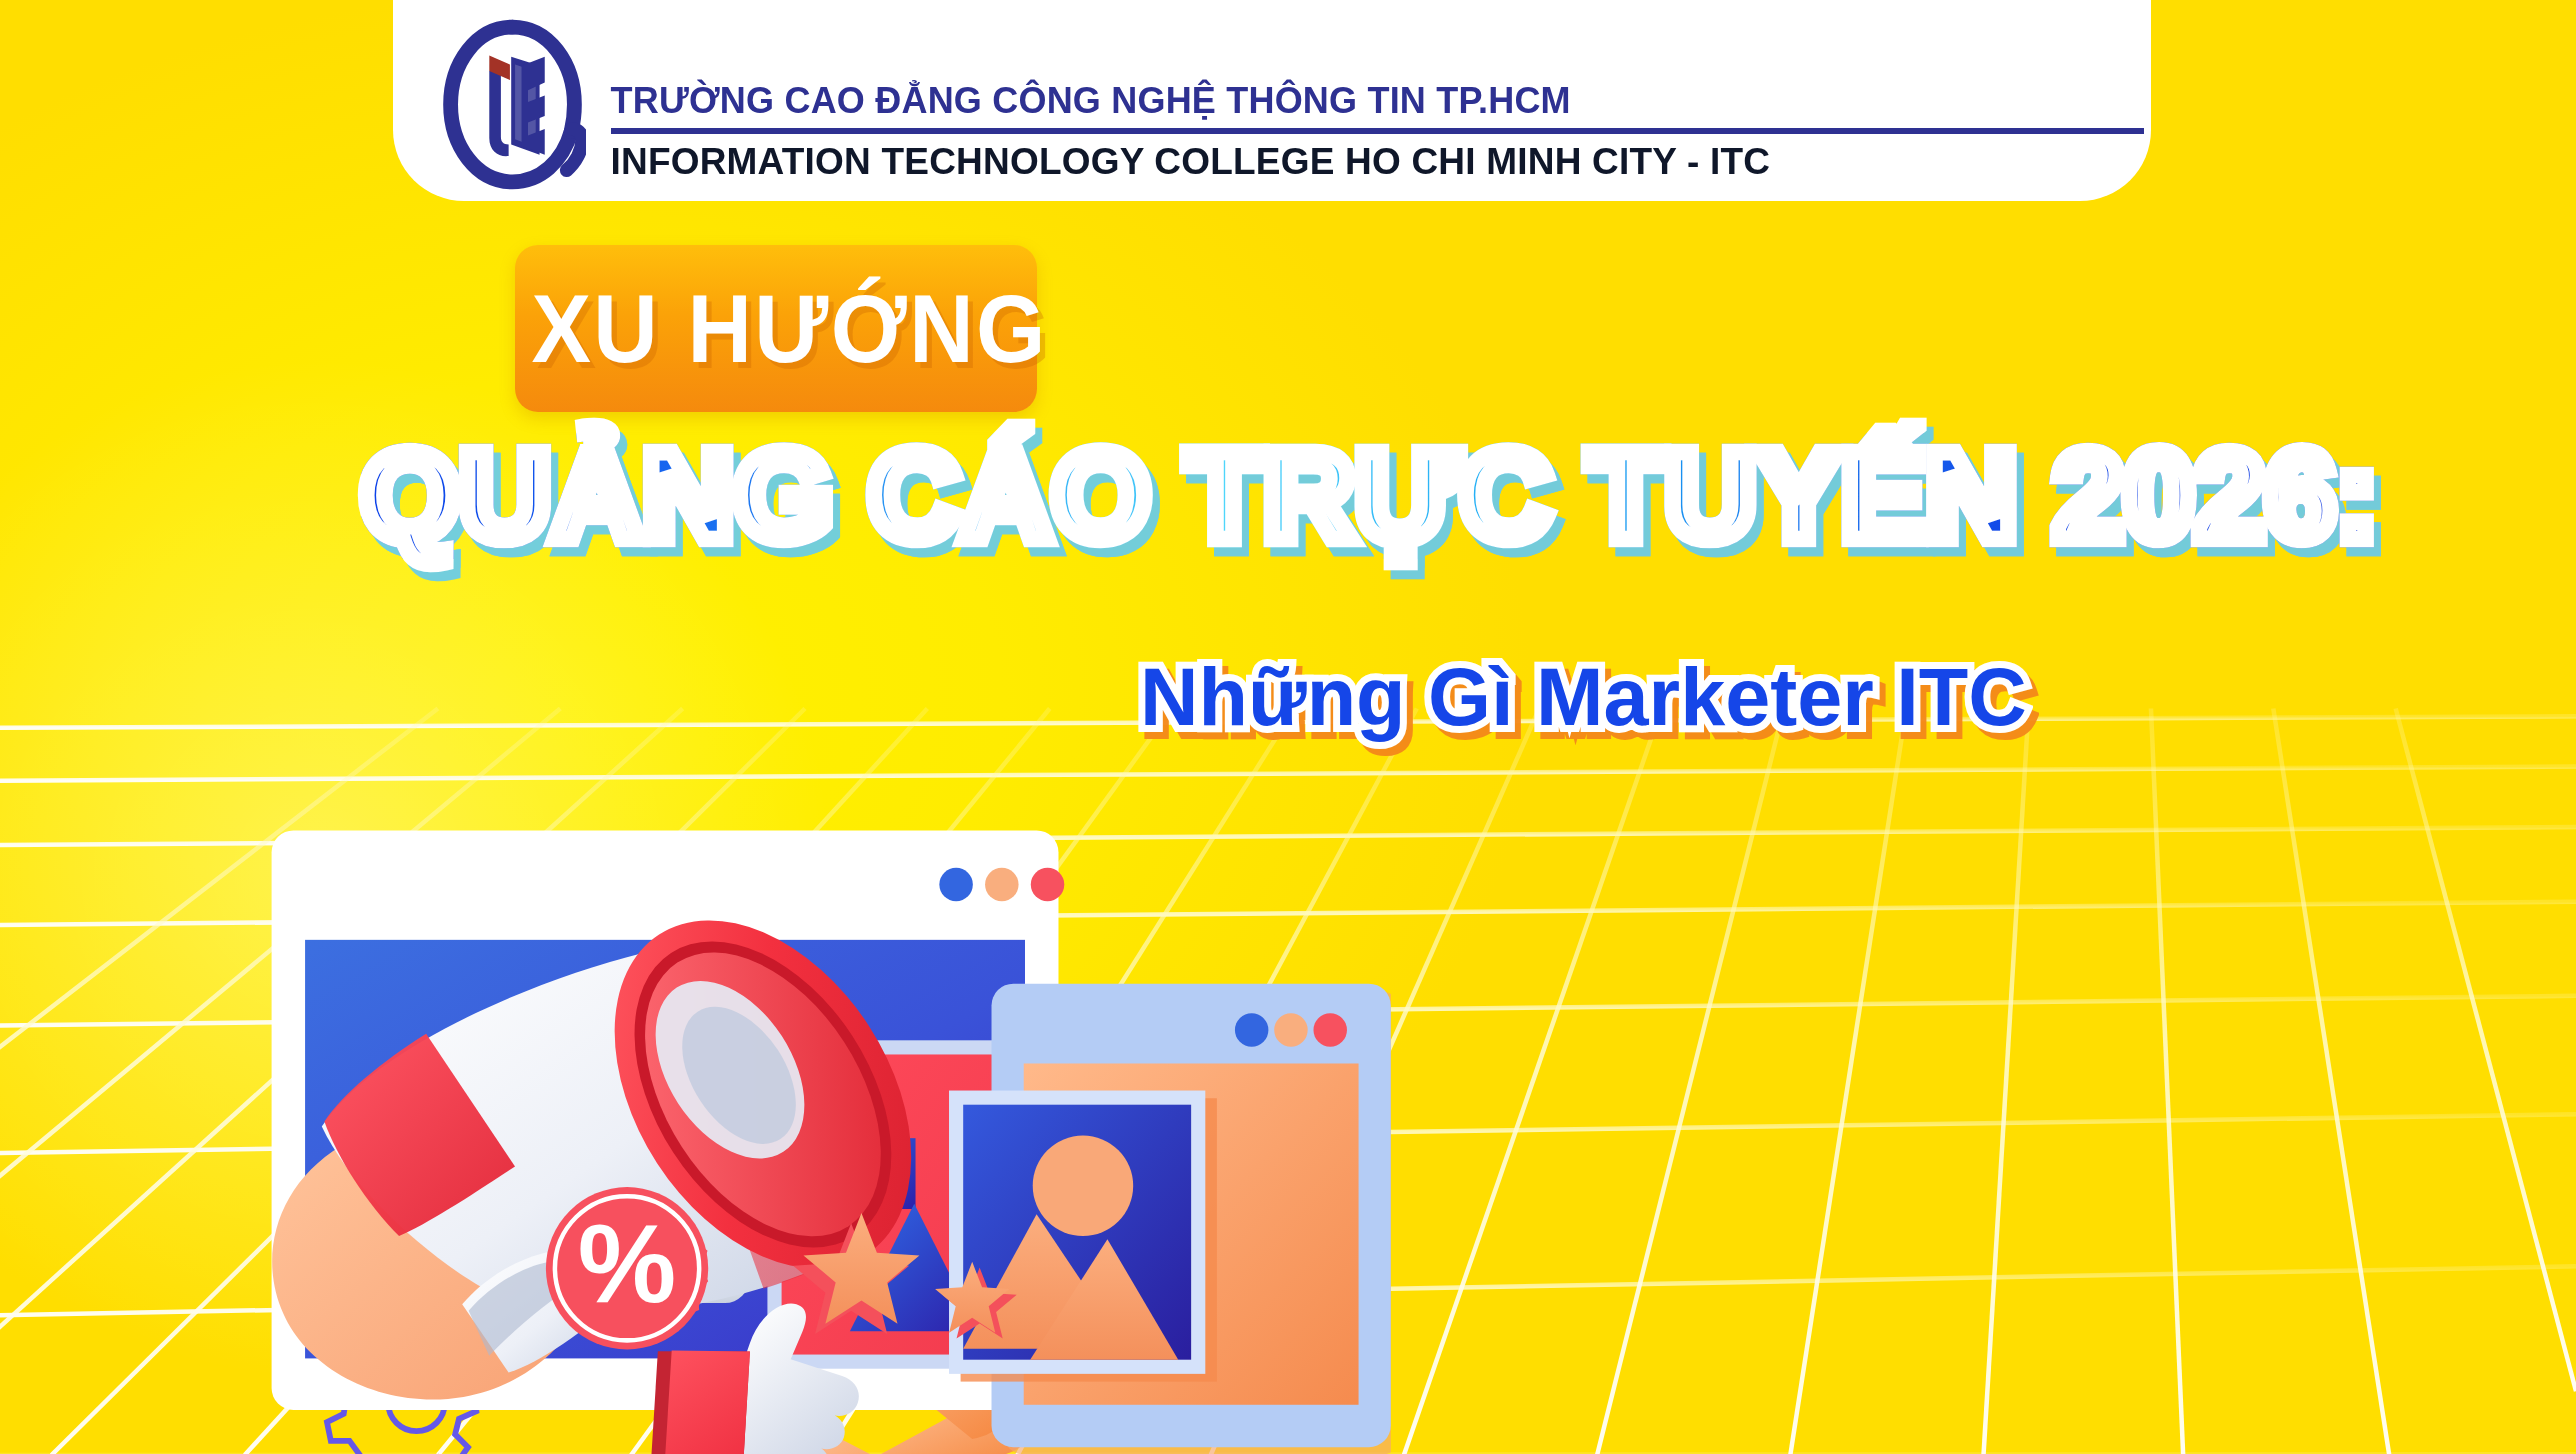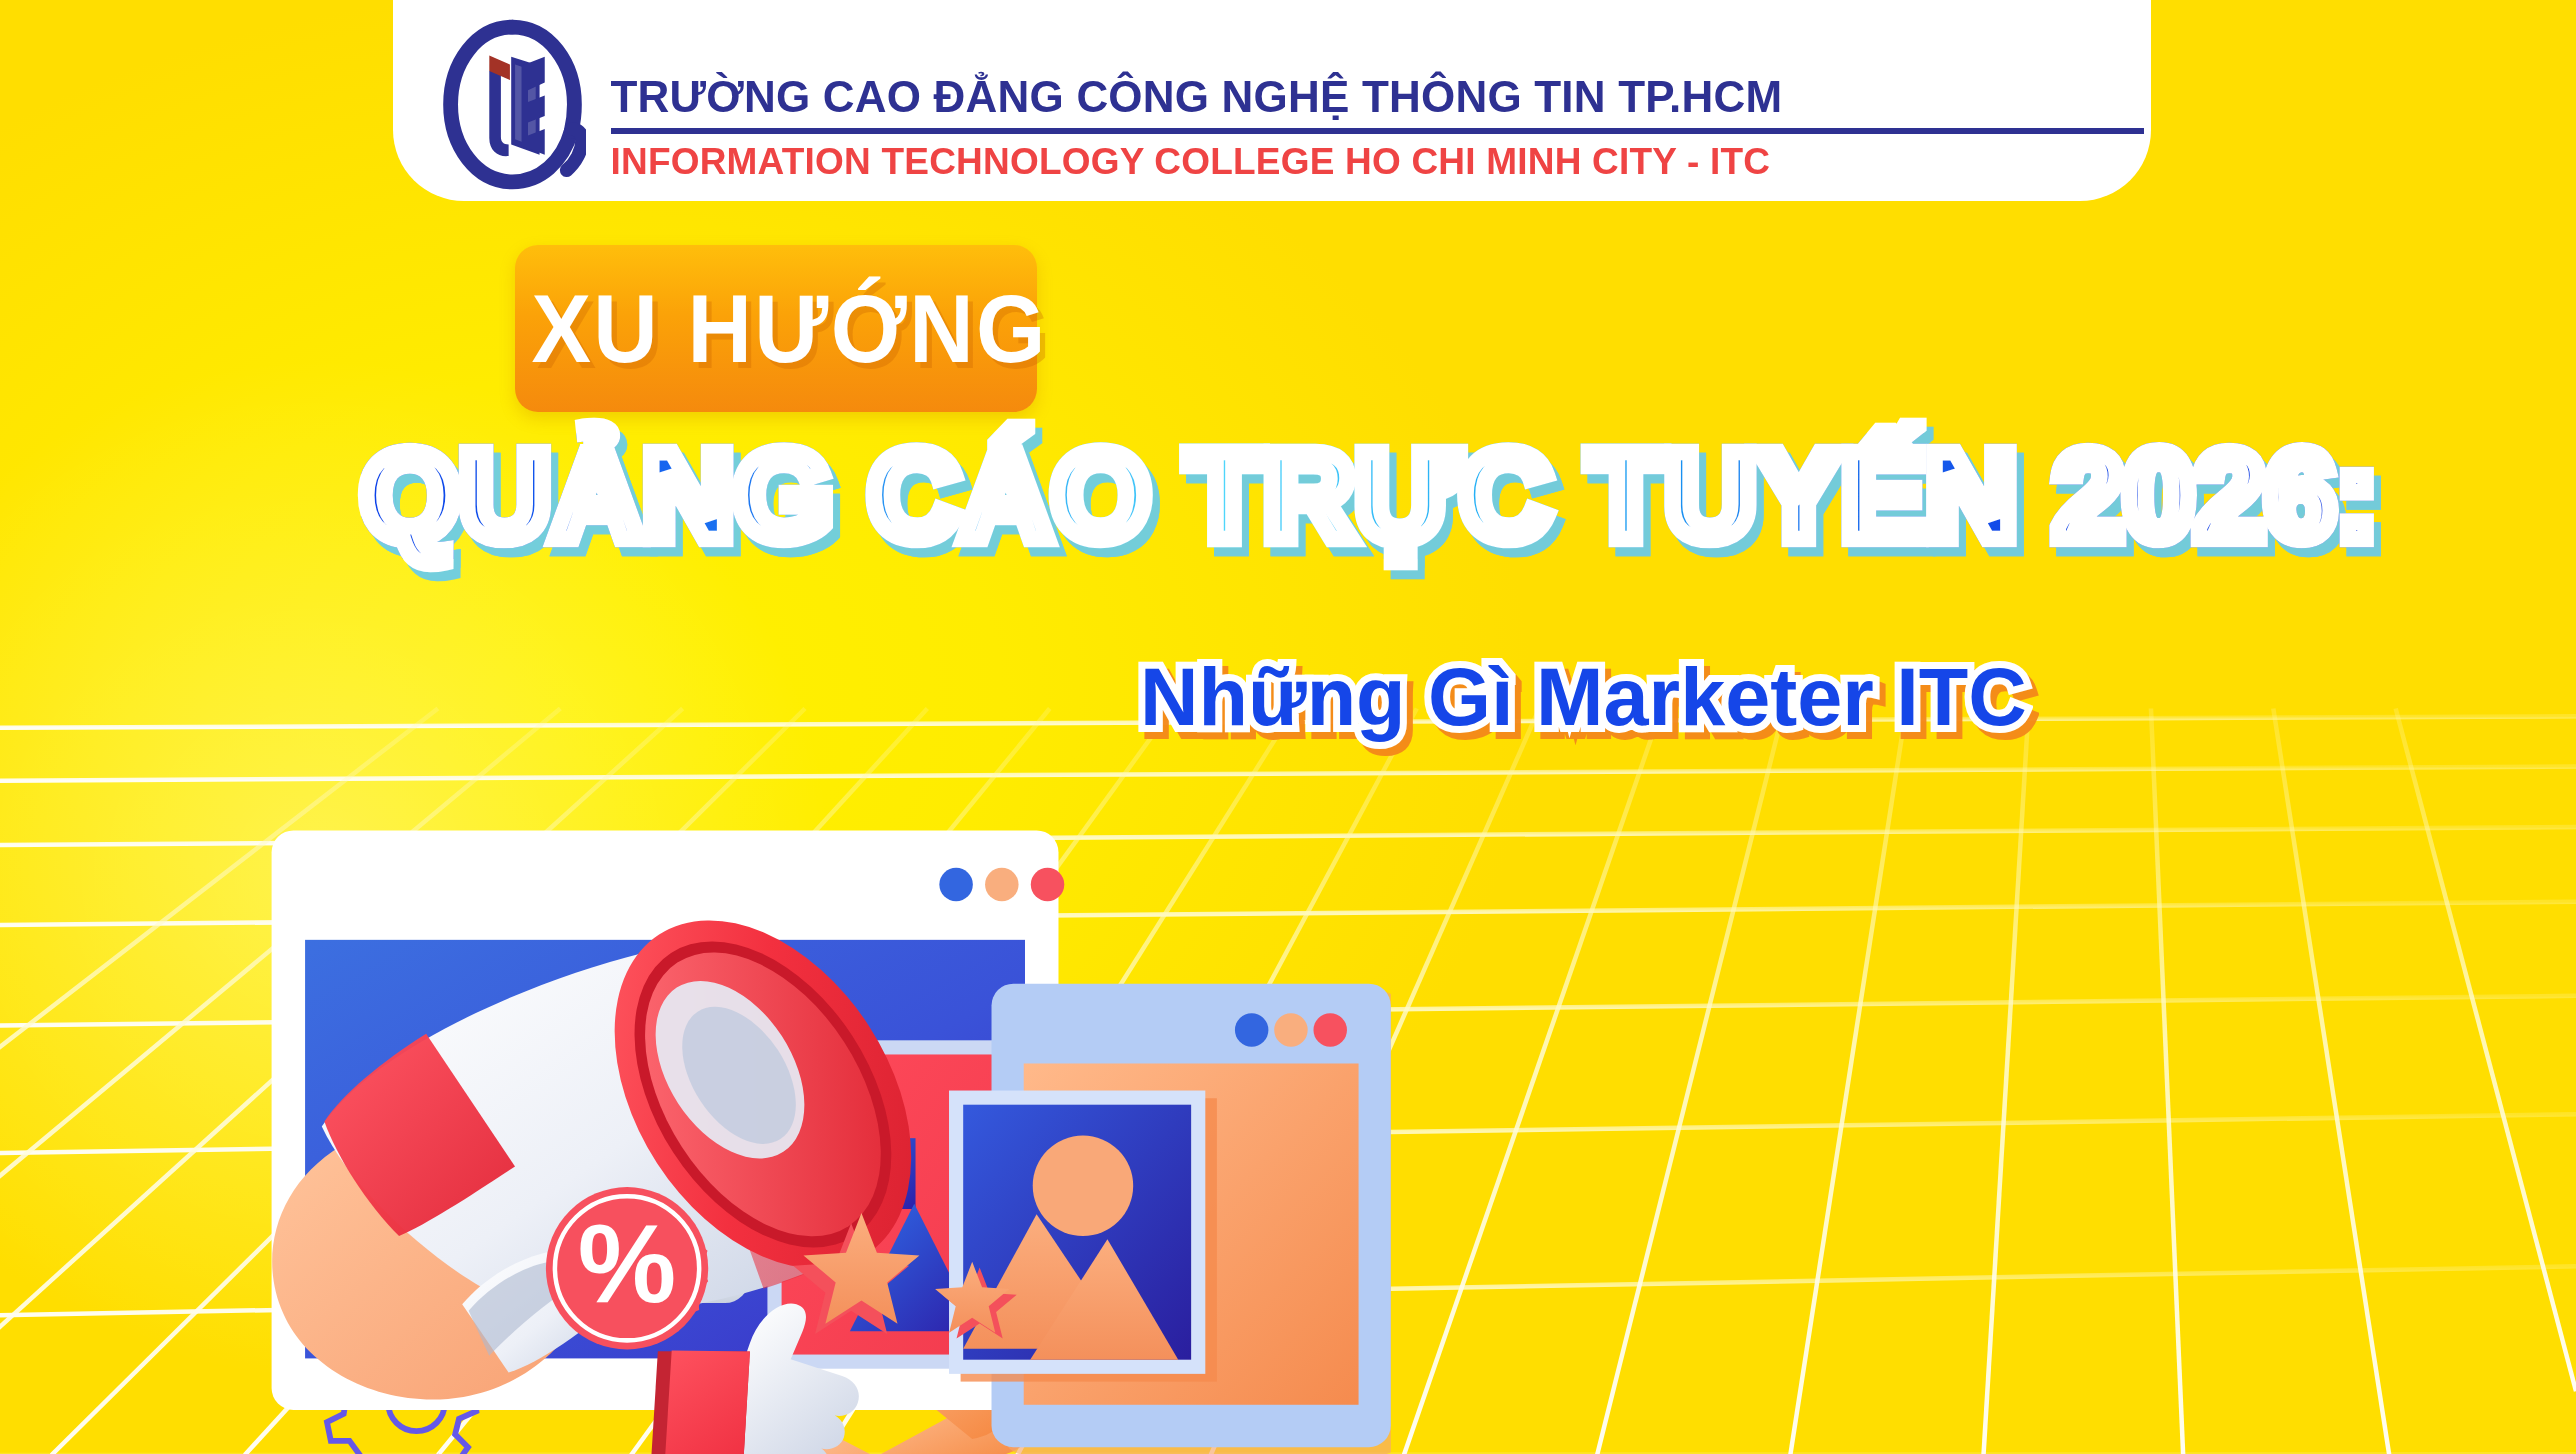--- a/index.html
+++ b/index.html
@@ -26,26 +26,26 @@
 
   
   .header{
     position:absolute;left:393px;top:-26px;width:1758px;height:227px;
     background:#FFFFFF;border-radius:0 0 71px 71px;
     display:flex;align-items:flex-end;gap:24.5px;padding:0 0 0 46px;box-sizing:border-box;
   }
   .logo-wrap{width:147px;height:173px;flex:0 0 auto;margin-bottom:10.3px;}
   .header-text{display:flex;flex-direction:column;justify-content:flex-end;padding-bottom:19.3px;flex:1 1 auto;}
   .hdr-line1{
-    color:#2E3192;font-weight:700;font-size:44px;line-height:1.04;letter-spacing:0.2px;
+    color:#2E3192;font-weight:700;font-size:36px;line-height:1.04;letter-spacing:0.2px;
     white-space:nowrap;transform:scaleX(1.0);transform-origin:left center;
   }
   .hdr-rule{height:5.8px;background:#2E3192;margin:9px 0 9px 0;width:1533px;}
   .hdr-line2{
-    color:#ef4444;font-weight:700;font-size:37px;line-height:1.04;letter-spacing:0.2px;white-space:nowrap;
+    color:#0f172a;font-weight:700;font-size:37px;line-height:1.04;letter-spacing:0.2px;white-space:nowrap;
   }
 
   
   .badge{
     position:absolute;left:515px;top:245px;width:522px;height:167px;
     background:linear-gradient(180deg,#FFBE0B 0%,#FBA208 42%,#F58A0D 100%);
     border-radius:23px;
     display:flex;align-items:center;justify-content:center;
     box-shadow:0 6.4px 15.5px rgba(190,110,0,.22);
     padding-left:27px;

